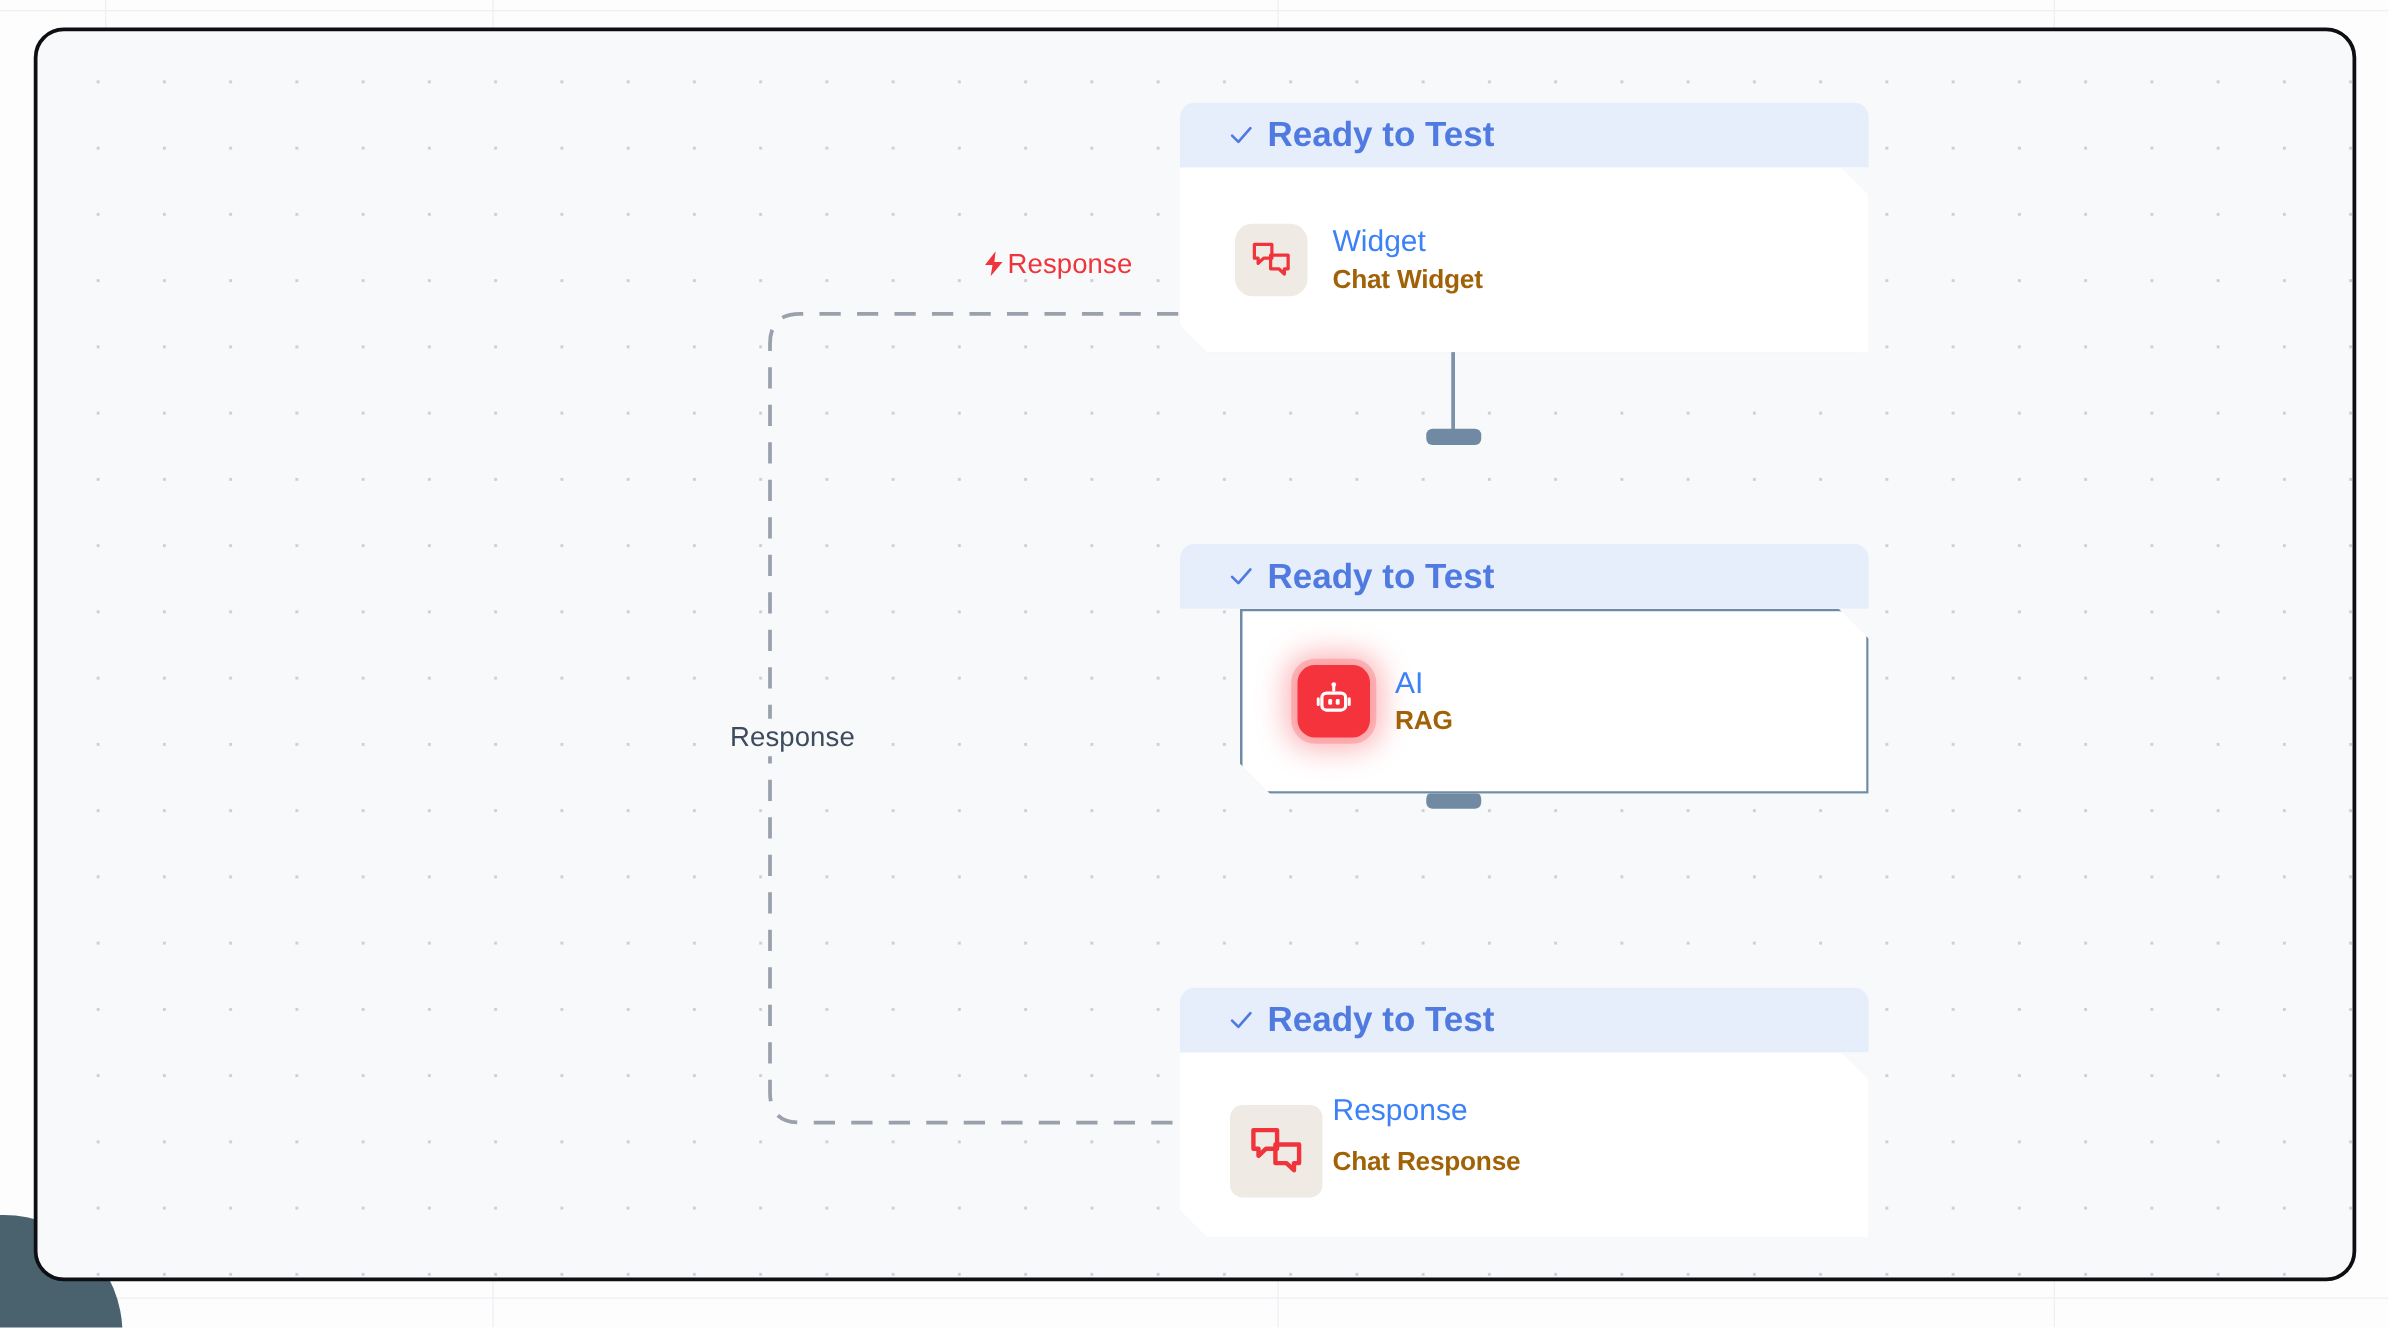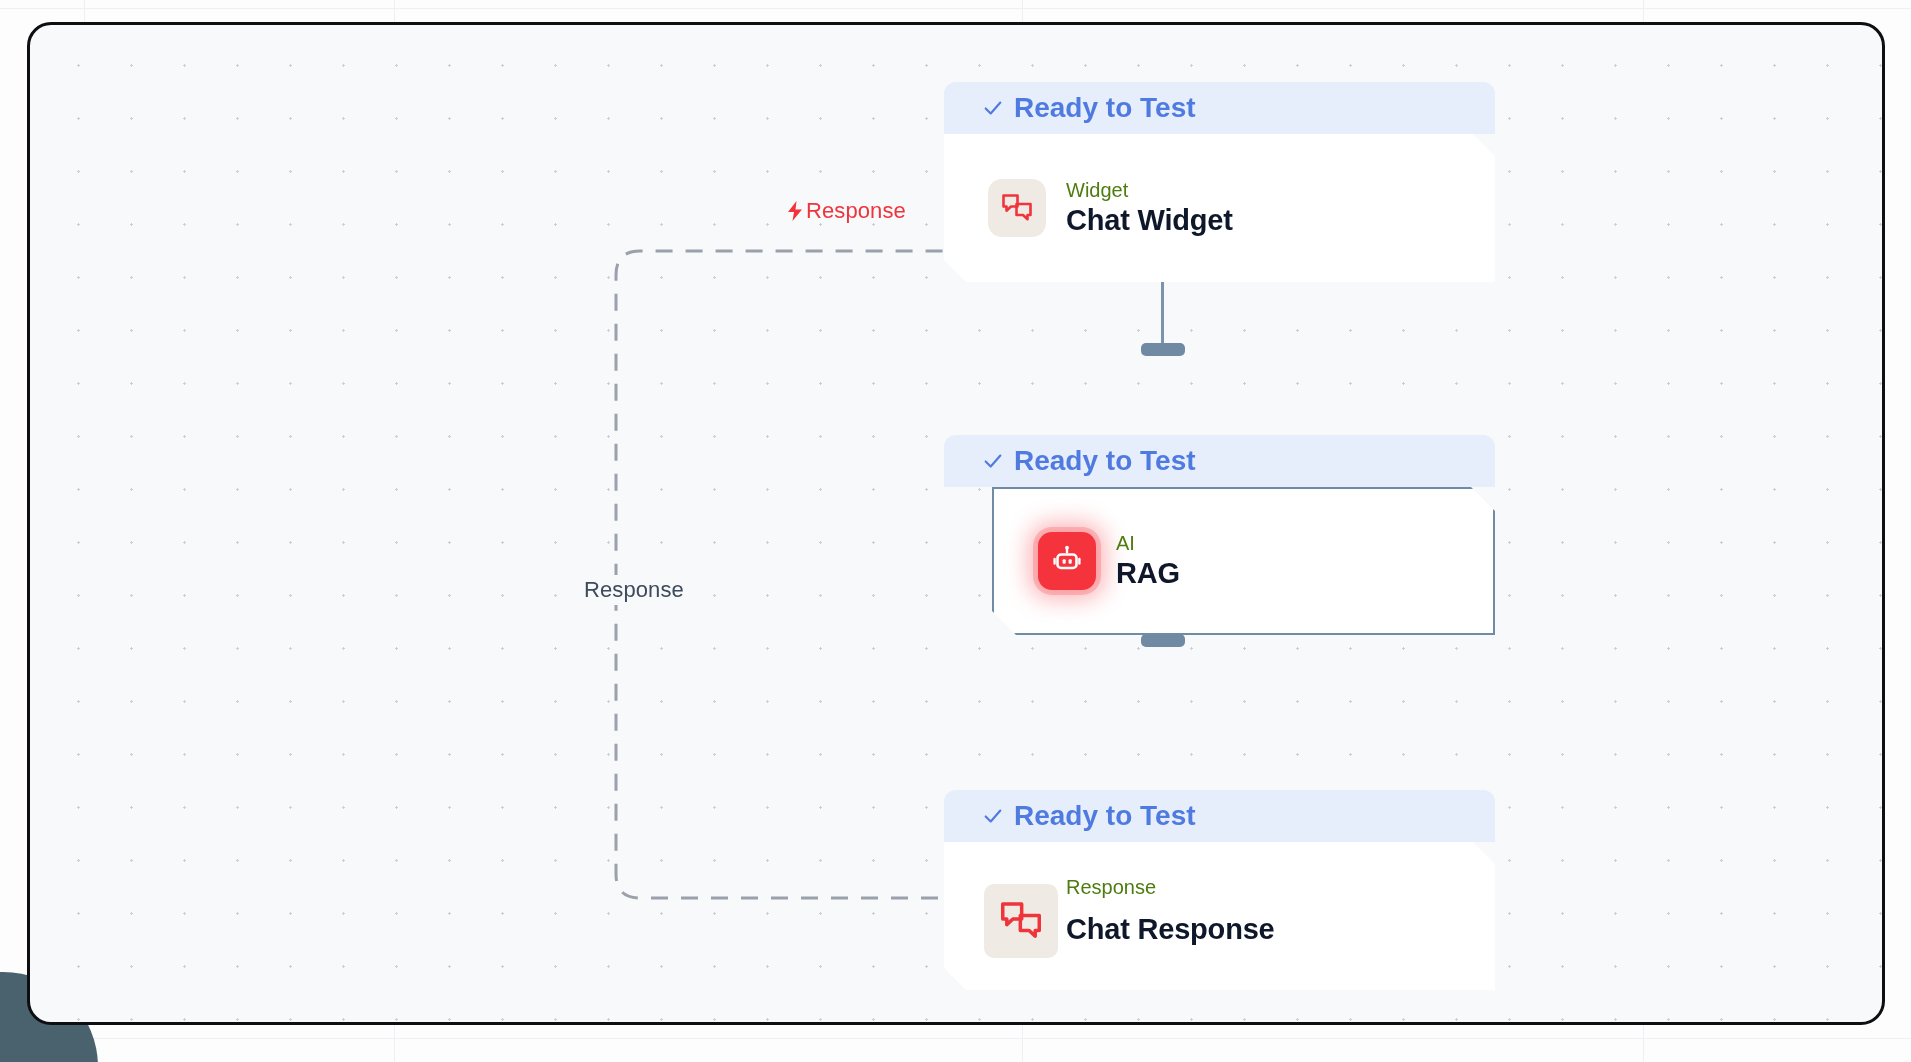--- a/index.html
+++ b/index.html
@@ -193,28 +193,28 @@
   }
   .node-icon.soft   { background: #efebe4; }
   .node-icon.glow   {
     background: #f5333c;
     box-shadow: 0 0 0 5px rgba(245,51,60,.22), 0 0 22px 10px rgba(245,51,60,.35);
   }
   .node-icon.bare   { background: #efebe4; }
 
   .node-text { display: flex; flex-direction: column; gap: 4px; }
   .node-kind {
-    font-size: 20px;
-    color: #4d7c0f;
+    font-size: 24px;
+    color: #3b82f6;
     line-height: 1.1;
   }
   .node-title {
-    font-size: 29px;
+    font-size: 21px;
     font-weight: 700;
-    color: #0f172a;
+    color: #a16207;
     line-height: 1.1;
     letter-spacing: -.2px;
   }
 
   
   .node.resp .node-body { padding-left: 40px; align-items: flex-start; padding-top: 28px; }
   .node.resp .node-icon { width: 74px; height: 74px; border-radius: 10px; margin-top: 14px; }
   .node.resp .node-text { margin-left: -12px; margin-top: 6px; }
   .node.resp .node-title { margin-top: 12px; }
 </style>

